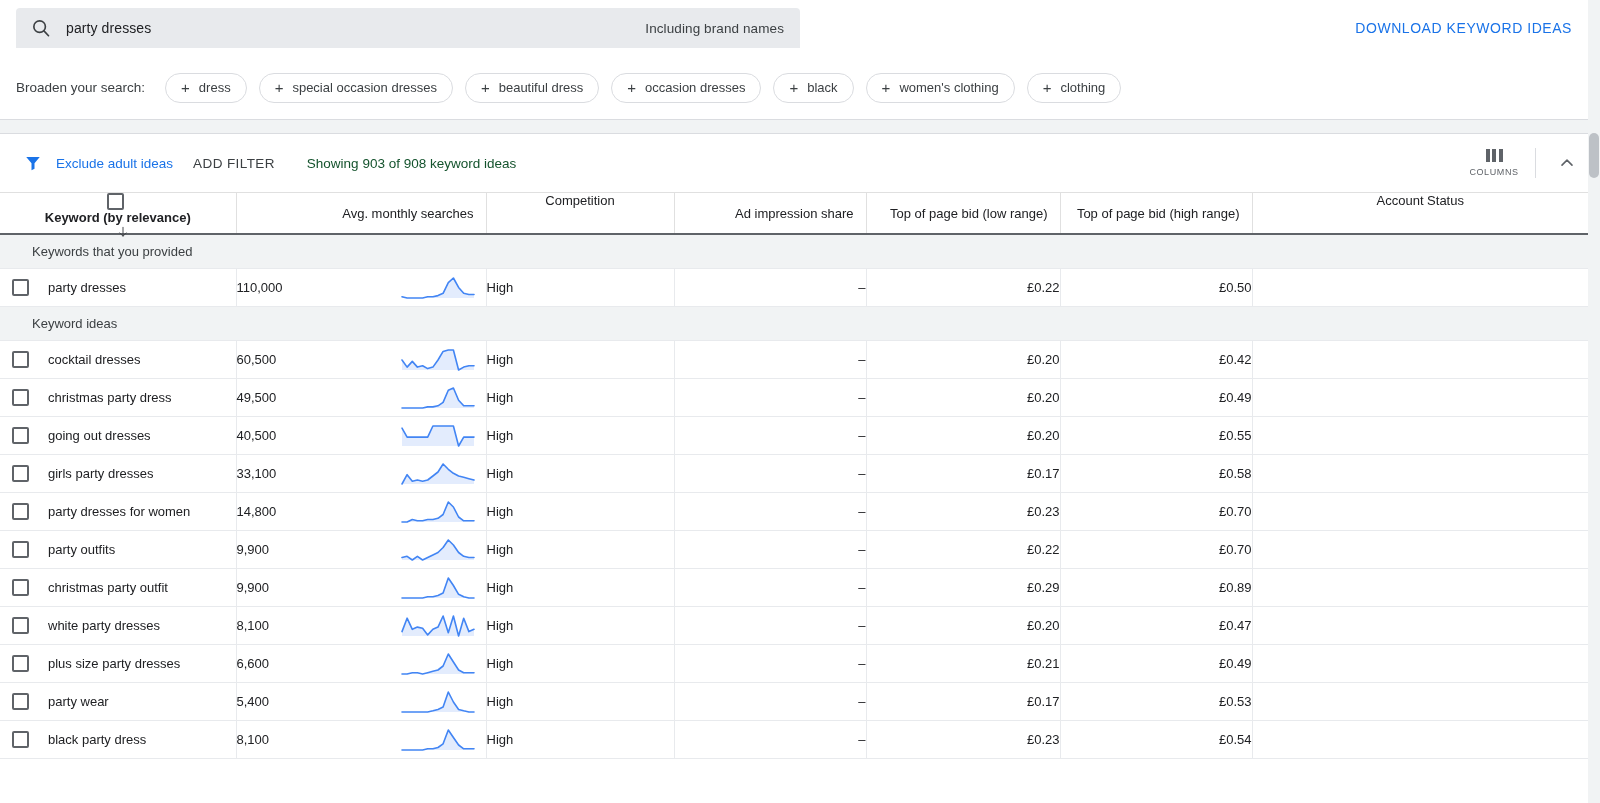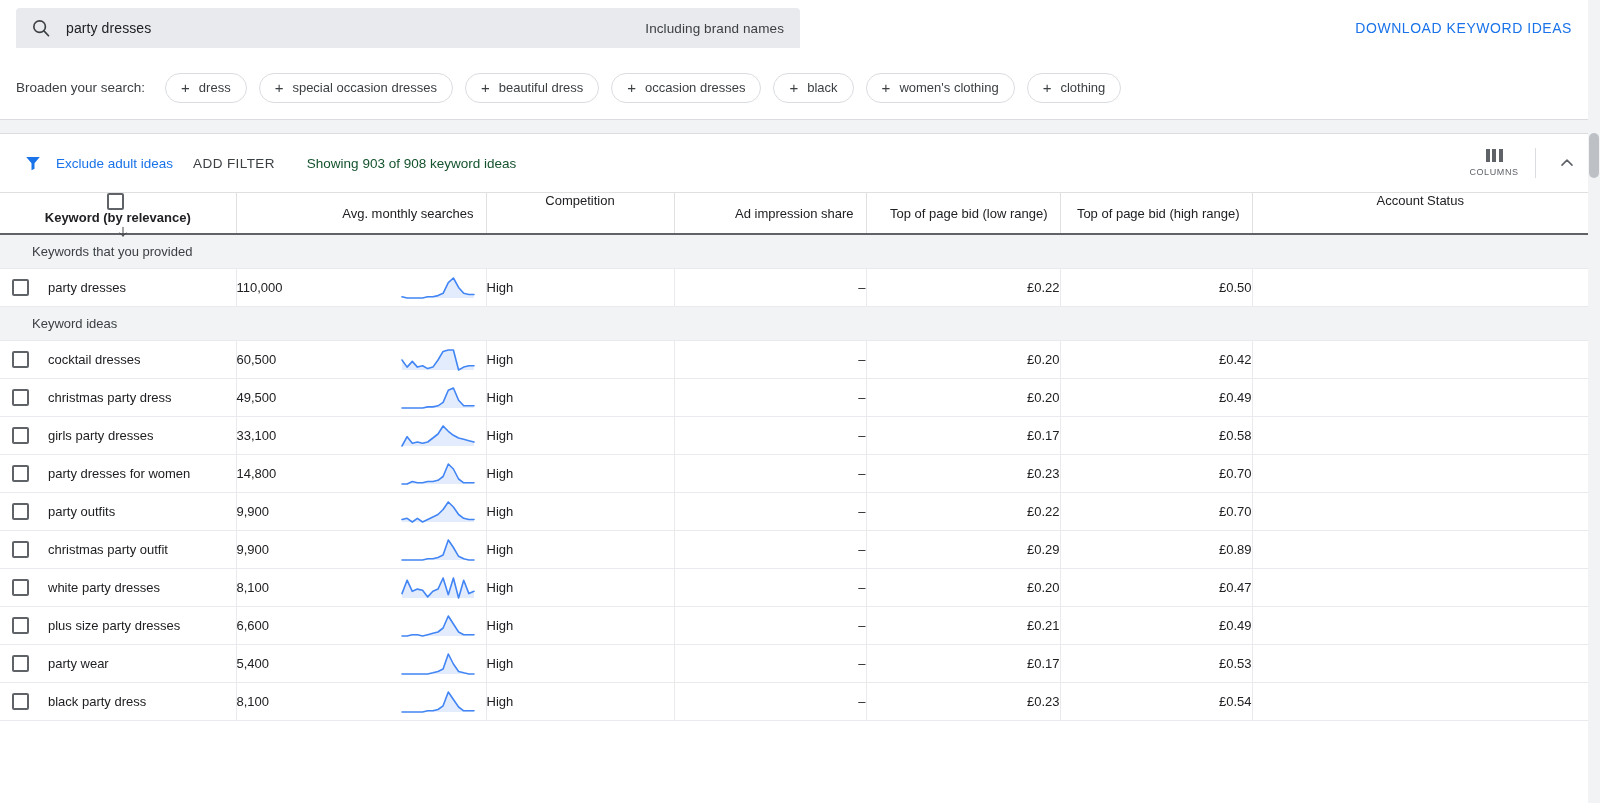--- a/index.html
+++ b/index.html
@@ -447,20 +447,42 @@
             <td class="cell-left">High</td>
             <td class="cell-right dash">–</td>
             <td class="cell-right">£0.20</td>
             <td class="cell-right">£0.49</td>
             <td class="cell-left"></td>
           </tr>
           <tr class="datarow">
             <td>
               <div class="cell-kw">
                 <span class="cb"></span>
+                <span class="kwtext">going out dresses</span>
+              </div>
+            </td>
+            <td>
+              <div class="cell-vol">
+                <span class="volnum">40,500</span>
+                <svg class="spark" viewBox="0 0 76 26" preserveAspectRatio="none">
+                  <path d="M2.0 6.2 L7.1 15.1 L12.3 15.1 L17.4 15.1 L22.6 15.1 L27.7 15.1 L32.9 4.0 L38.0 4.0 L43.1 4.0 L48.3 4.0 L53.4 4.0 L58.6 24.0 L63.7 15.1 L68.9 15.1 L74.0 15.1 L74.0 24 L2.0 24 Z" fill="#e3ecfd"></path>
+                  <path d="M2.0 6.2 L7.1 15.1 L12.3 15.1 L17.4 15.1 L22.6 15.1 L27.7 15.1 L32.9 4.0 L38.0 4.0 L43.1 4.0 L48.3 4.0 L53.4 4.0 L58.6 24.0 L63.7 15.1 L68.9 15.1 L74.0 15.1" fill="none" stroke="#4285f4" stroke-width="1.6" stroke-linejoin="round" stroke-linecap="round"></path>
+                </svg>
+              </div>
+            </td>
+            <td class="cell-left">High</td>
+            <td class="cell-right dash">–</td>
+            <td class="cell-right">£0.20</td>
+            <td class="cell-right">£0.55</td>
+            <td class="cell-left"></td>
+          </tr>
+          <tr class="datarow">
+            <td>
+              <div class="cell-kw">
+                <span class="cb"></span>
                 <span class="kwtext">girls party dresses</span>
               </div>
             </td>
             <td>
               <div class="cell-vol">
                 <span class="volnum">33,100</span>
                 <svg class="spark" viewBox="0 0 76 26" preserveAspectRatio="none">
                   <path d="M2.0 24.0 L7.1 14.7 L12.3 21.3 L17.4 20.0 L22.6 21.3 L27.7 20.0 L32.9 16.0 L38.0 12.0 L43.1 4.0 L48.3 9.3 L53.4 13.3 L58.6 16.0 L63.7 17.3 L68.9 18.7 L74.0 20.0 L74.0 24 L2.0 24 Z" fill="#e3ecfd"></path>
                   <path d="M2.0 24.0 L7.1 14.7 L12.3 21.3 L17.4 20.0 L22.6 21.3 L27.7 20.0 L32.9 16.0 L38.0 12.0 L43.1 4.0 L48.3 9.3 L53.4 13.3 L58.6 16.0 L63.7 17.3 L68.9 18.7 L74.0 20.0" fill="none" stroke="#4285f4" stroke-width="1.6" stroke-linejoin="round" stroke-linecap="round"></path>
                 </svg>

